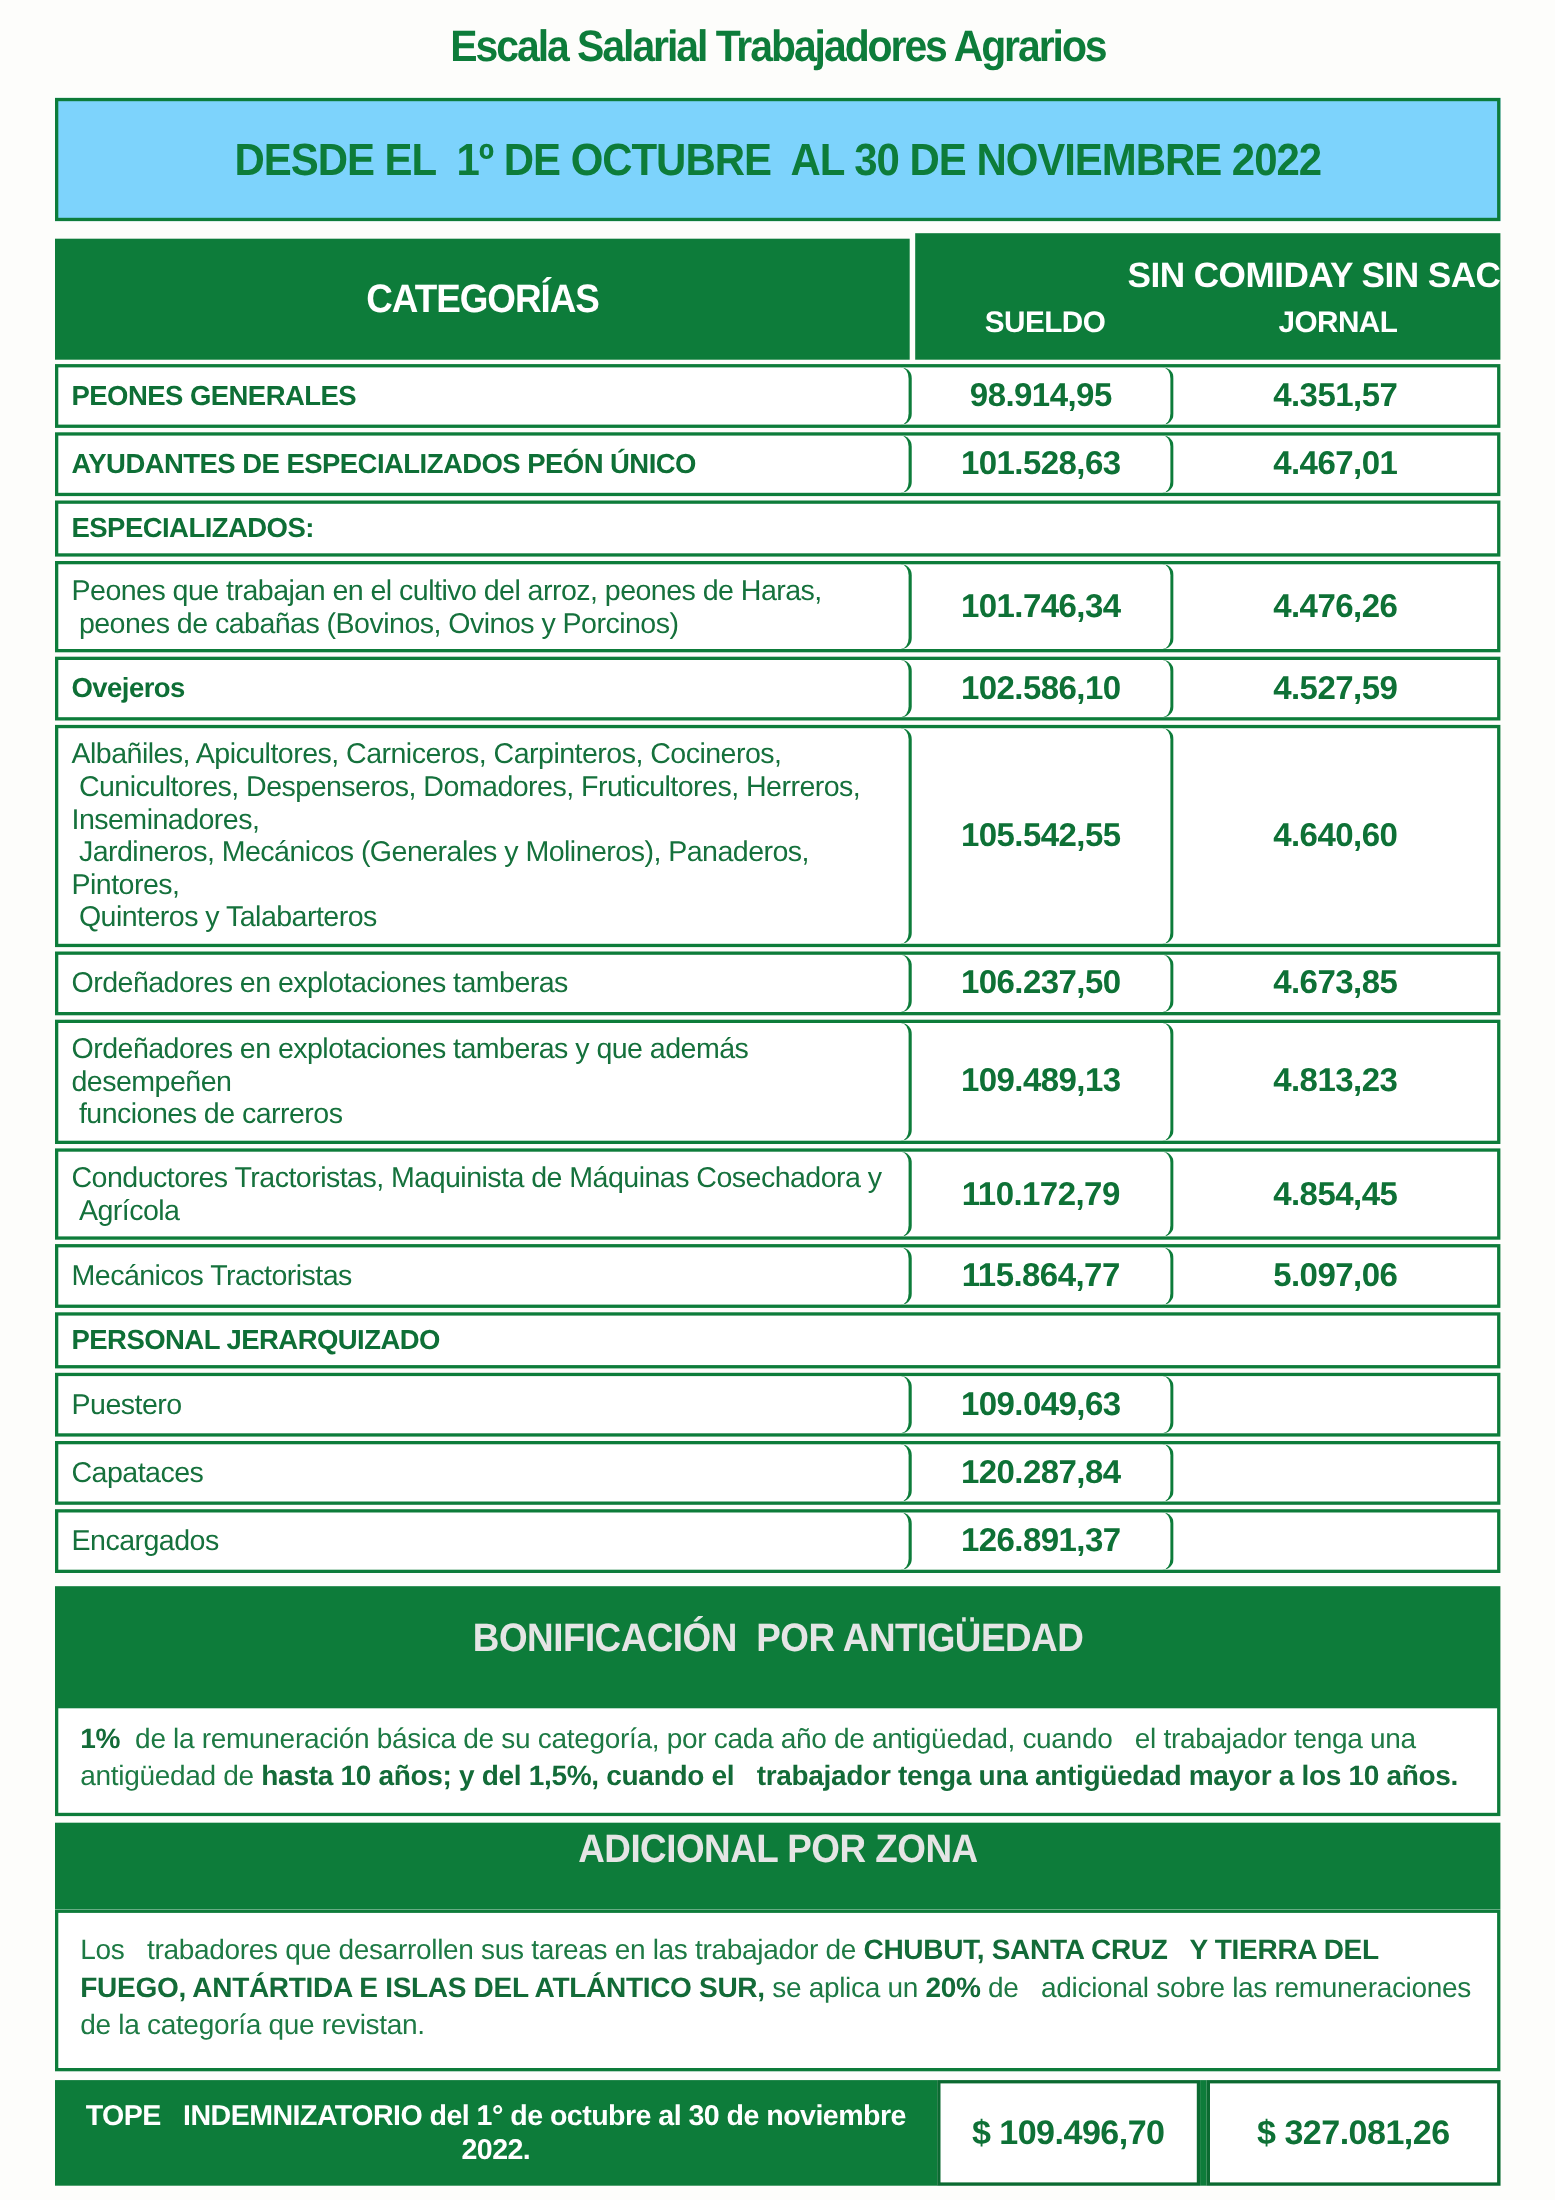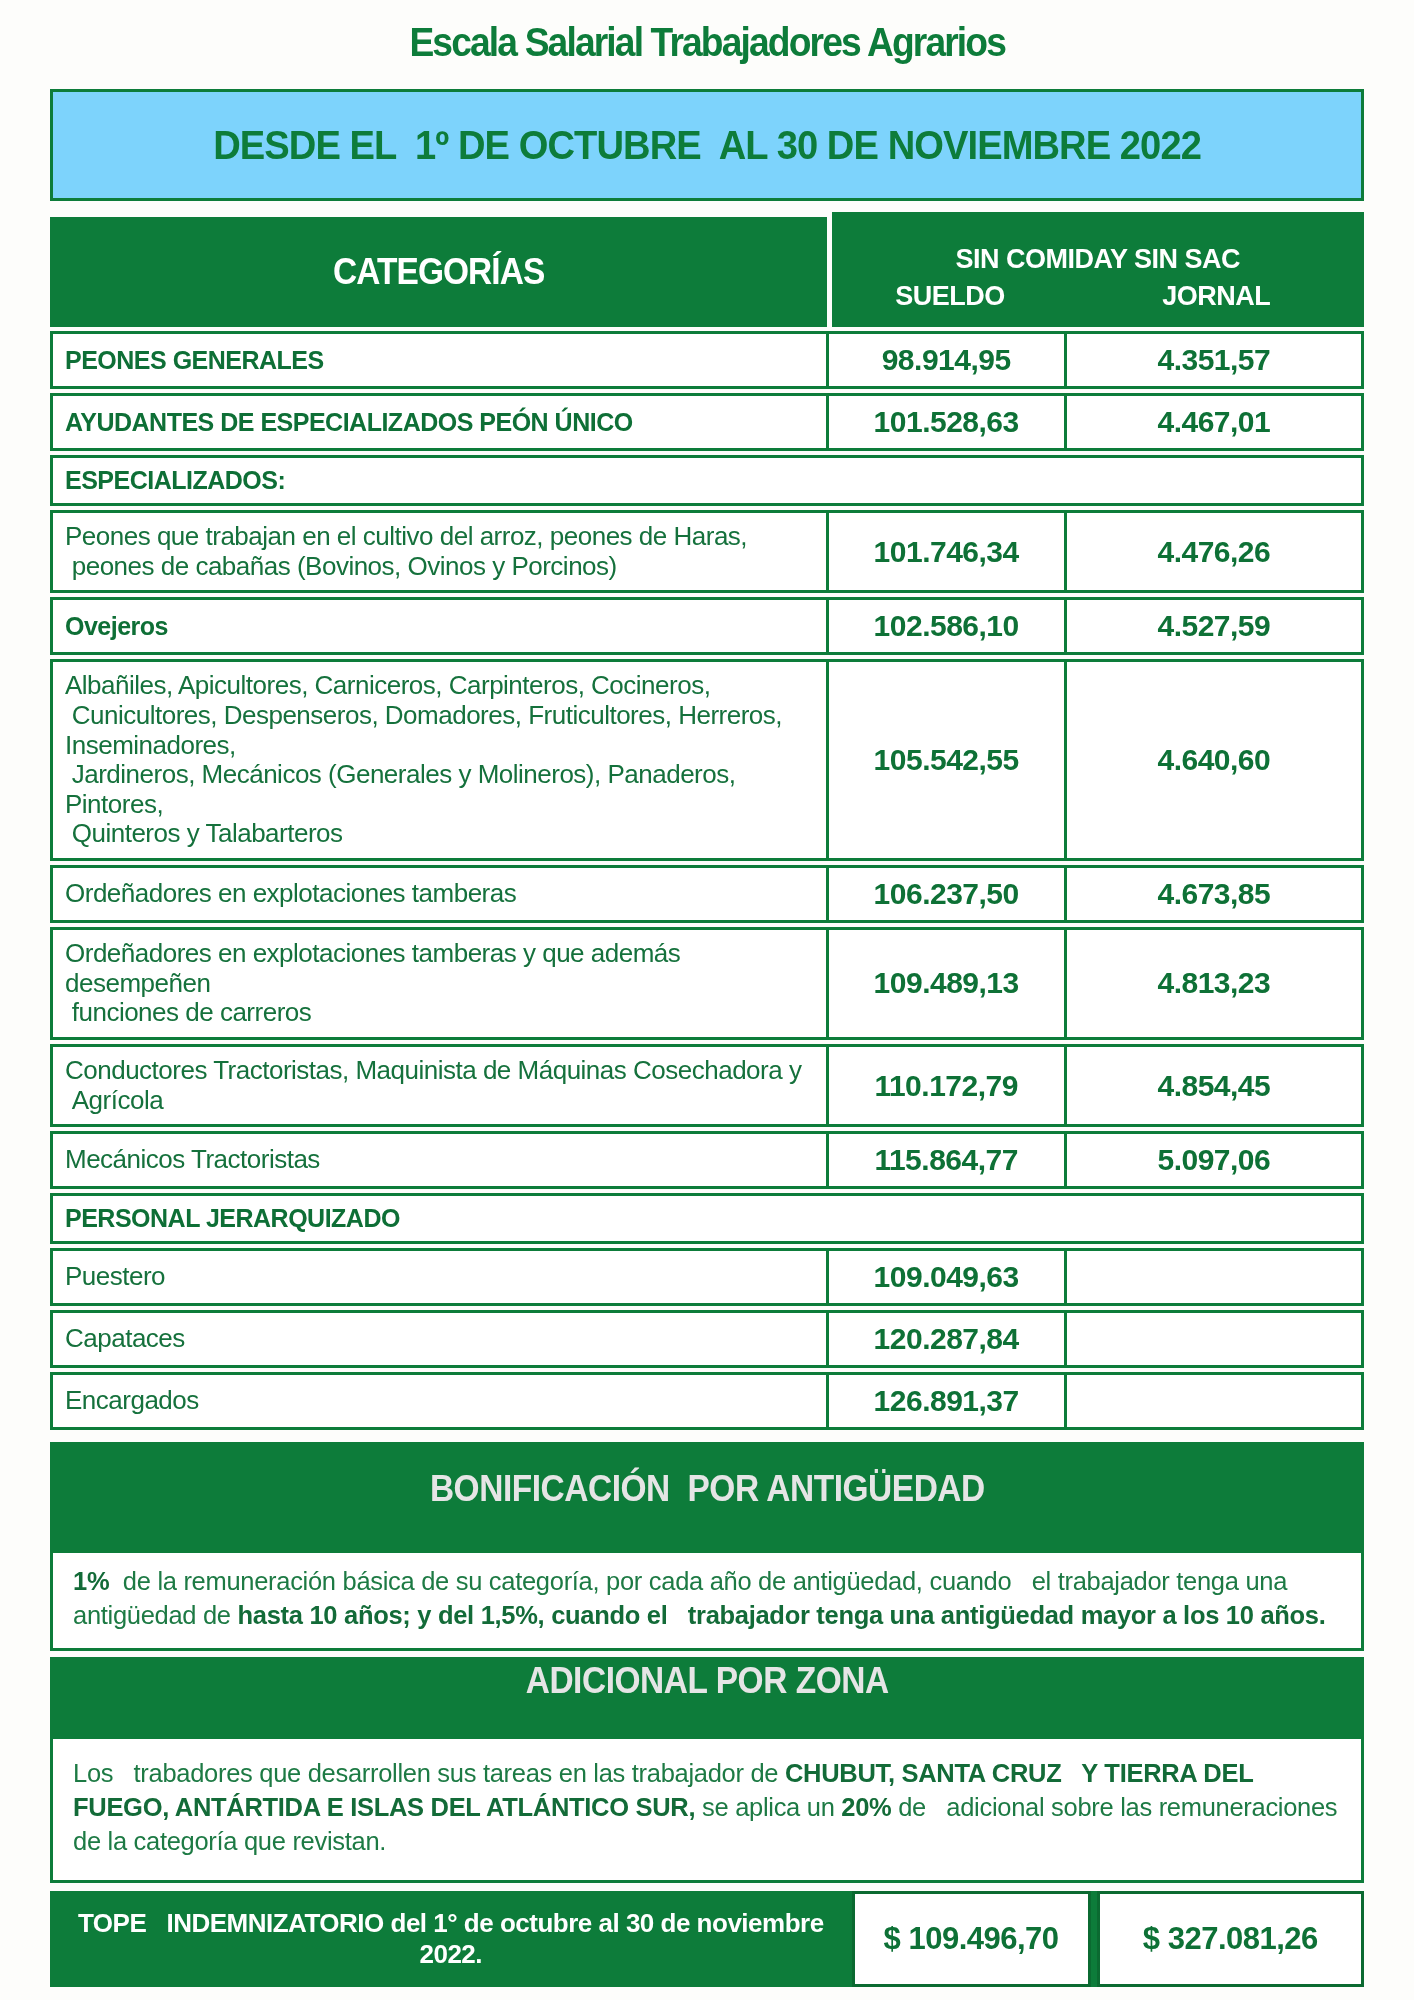--- a/index.html
+++ b/index.html
@@ -48,30 +48,30 @@
     display:flex;align-items:center;justify-content:center;
     color:#fff;font-size:36px;font-weight:bold;letter-spacing:-1px;text-align:center;
   }
   .hdr-right{
     flex:1;background:var(--green);
     position:relative;top:-5px;height:calc(100% + 5px);
     display:flex;flex-direction:column;
     color:#fff;font-weight:bold;
   }
   .hdr-group{
-    text-align:center;margin-top:32px;font-size:27px;letter-spacing:-.5px;white-space:pre;
+    text-align:right;margin-top:20px;font-size:32px;letter-spacing:-.5px;white-space:pre;
   }
   .hdr-subcols{display:flex;flex:1;align-items:center;padding-bottom:10px;}
   .hdr-sub{text-align:center;font-size:27px;letter-spacing:-.5px;}
   .hdr-sub.sueldo{width:44.5%;}
   .hdr-sub.jornal{flex:1;}
   .tbl-rows .row{
     display:flex;border:3px solid var(--green);background:#fff;margin-bottom:4px;
   }
-  .cell{padding:9px 12px;}
+  .cell{padding:9px 12px;border-radius:10px;}
   .cell.cat{
     width:59.3%;border-right:3px solid var(--green);
     font-size:26px;line-height:1.14;color:var(--text-green);
     white-space:pre-wrap;letter-spacing:-.5px;
     display:flex;flex-direction:column;justify-content:center;
   }
   .row.bold .cell.cat{font-weight:bold;font-size:25px;color:#0e6f36;}
   .cell.num{
     display:flex;align-items:center;justify-content:center;
     font-weight:bold;font-size:30px;color:#0e7136;letter-spacing:-.5px;

